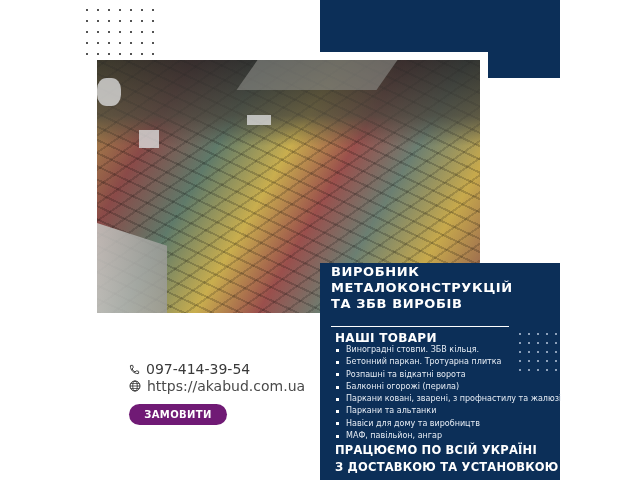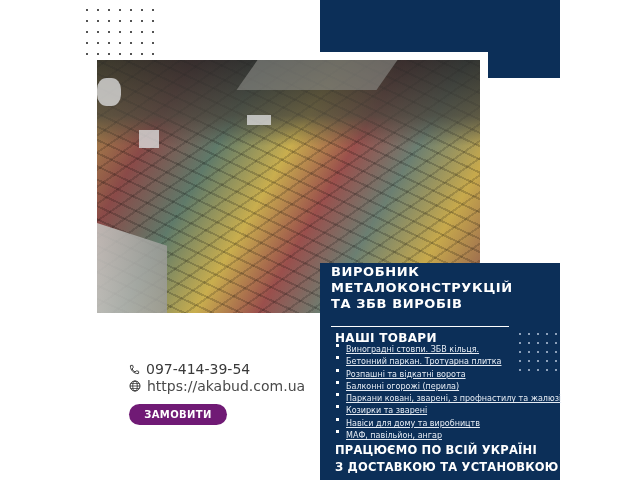--- a/index.html
+++ b/index.html
@@ -21,21 +21,21 @@
   .dots{position:absolute;display:grid;}
   .dots span{width:2px;height:2px;border-radius:50%;display:block;}
   #dots-top{left:86px;top:9px;grid-template-columns:repeat(7,11px);grid-auto-rows:11px;}
   #dots-top span{background:#1a1a1a;}
   #dots-right{left:519px;top:333px;grid-template-columns:repeat(5,9px);grid-auto-rows:9px;}
   #dots-right span{background:#b9c8dc;}
   .heading{position:absolute;left:331px;top:264px;color:#ffffff;font-weight:bold;font-size:13px;line-height:16px;letter-spacing:.6px;margin:0;}
   .divider{position:absolute;left:331px;top:326px;width:178px;height:1px;background:#ffffff;}
   .section-title{position:absolute;left:335px;top:331px;color:#ffffff;font-weight:bold;font-size:12px;margin:0;letter-spacing:.3px;}
   ul.products{position:absolute;left:334px;top:344px;margin:0;padding:0;list-style:none;color:#e6ecf4;font-size:8px;line-height:12.3px;width:240px;}
-  ul.products li{display:flex;align-items:flex-start;white-space:nowrap;text-decoration:underline;}
+  ul.products li{display:flex;align-items:center;white-space:nowrap;}
   ul.products li .b{width:3px;height:3px;background:#ffffff;margin:0 7px 0 2px;flex:none;}
   .footer-text{position:absolute;left:335px;top:442px;color:#ffffff;font-weight:bold;font-size:11.5px;line-height:17px;margin:0;letter-spacing:.2px;}
   .contact{position:absolute;display:flex;align-items:center;font-size:14px;color:#3a3a3a;}
   .contact svg{margin-right:6px;}
   #phone-row{left:129px;top:361px;}
   #web-row{left:129px;top:378px;}
   #web-row a{color:#4a4a4a;}
   #order-btn{position:absolute;left:129px;top:404px;width:98px;height:21px;border-radius:11px;background:#701a75;color:#ffffff;border:none;font-weight:bold;font-size:10px;letter-spacing:.4px;font-family:"DejaVu Sans","Liberation Sans",sans-serif;cursor:pointer;}
 </style>
 </head>
@@ -118,21 +118,21 @@
   <li>
       <span class="b"></span>
       <span>Балконні огорожі (перила)</span>
     </li>
   <li>
       <span class="b"></span>
       <span>Паркани ковані, зварені, з профнастилу та жалюзі</span>
     </li>
   <li>
       <span class="b"></span>
-      <span>Козирки та зварені</span>
+      <span>Паркани та альтанки</span>
     </li>
   <li>
       <span class="b"></span>
       <span>Навіси для дому та виробництв</span>
     </li>
   <li>
       <span class="b"></span>
       <span>МАФ, павільйон, ангар</span>
     </li>
 </ul>

